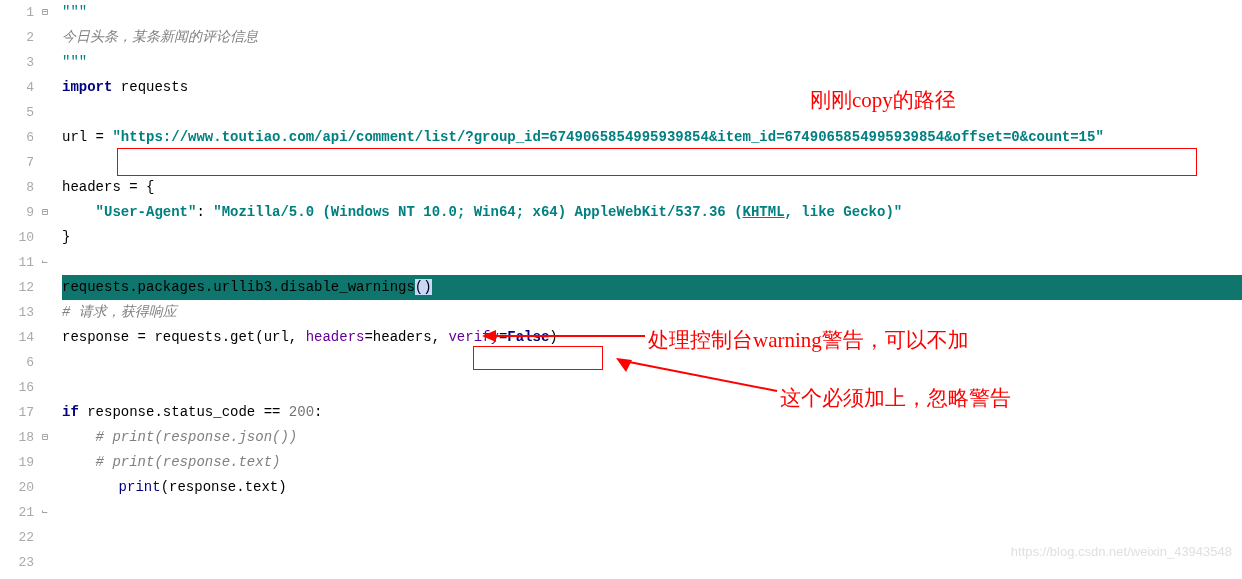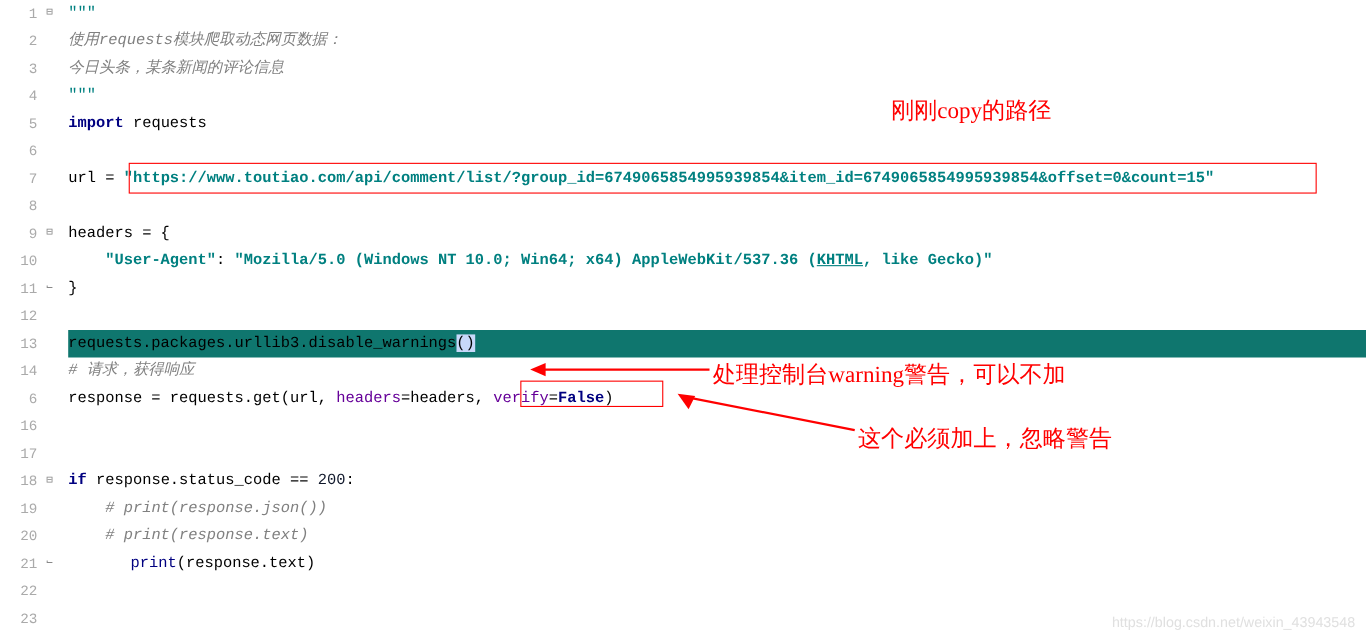--- a/index.html
+++ b/index.html
@@ -51,21 +51,21 @@
   height: 25px;
   line-height: 25px;
   white-space: pre;
   position: relative;
 }
 .s-str { color: #008080; font-weight: bold; }
 .s-str-plain { color: #008080; }
 .s-kw { color: #000080; font-weight: bold; }
 .s-comment { color: #808080; font-style: italic; }
 .s-param { color: #660099; }
-.s-num { color: #0f172a; text-align: right; }
+.s-num { color: #737373; text-align: right; }
 .s-builtin { color: #000080; padding-left: 23px; }
 .highlight-line {
   background: #0f766e;
 }
 .sel-bracket {
   background: #c7d8f9;
 }
 .u { text-decoration: underline; }
 
 
@@ -81,21 +81,21 @@
   border: 1px solid #ff0000;
   pointer-events: none;
 }
 .arrow-svg {
   position: absolute;
   pointer-events: none;
 }
 .watermark {
   position: absolute;
   right: 10px;
-  bottom: 6px;
+  bottom: 20px;
   color: #e0e0e0;
   font-size: 13px;
   font-family: Arial, sans-serif;
   margin-top: 40px;
 }
 </style>
 </head>
 <body>
 
 <div class="editor">
@@ -129,21 +129,20 @@
   <div class="fold-col">
     <span class="fold-mark" style="top:0px">⊟</span>
     <span class="fold-mark" style="top:200px">⊟</span>
     <span class="fold-mark" style="top:250px">⌙</span>
     <span class="fold-mark" style="top:425px">⊟</span>
     <span class="fold-mark" style="top:500px">⌙</span>
   </div>
 
   <div class="code">
     <div class="line"><span class="s-str-plain">"""</span></div>
-    <div class="line s-comment">使用requests模块爬取动态网页数据：</div>
     <div class="line s-comment">今日头条，某条新闻的评论信息</div>
     <div class="line"><span class="s-str-plain">"""</span></div>
     <div class="line"><span class="s-kw">import</span><span> requests</span></div>
     <div class="line"></div>
     <div class="line"><span>url = </span><span class="s-str">"https://www.toutiao.com/api/comment/list/?group_id=6749065854995939854&amp;item_id=6749065854995939854&amp;offset=0&amp;count=15"</span></div>
     <div class="line"></div>
     <div class="line">headers = {</div>
     <div class="line">    <span class="s-str">"User-Agent"</span><span>: </span><span class="s-str">"Mozilla/5.0 (Windows NT 10.0; Win64; x64) AppleWebKit/537.36 (</span><span class="s-str u">KHTML</span><span class="s-str">, like Gecko)"</span></div>
     <div class="line">}</div>
     <div class="line"></div>

